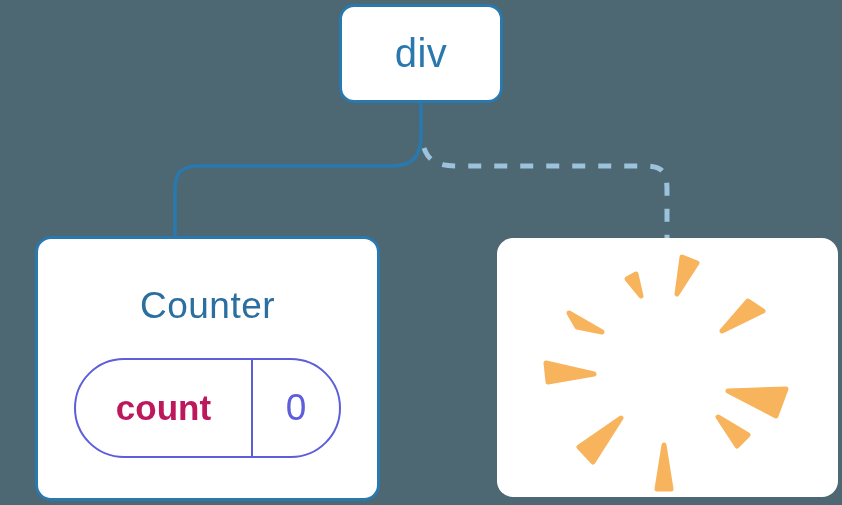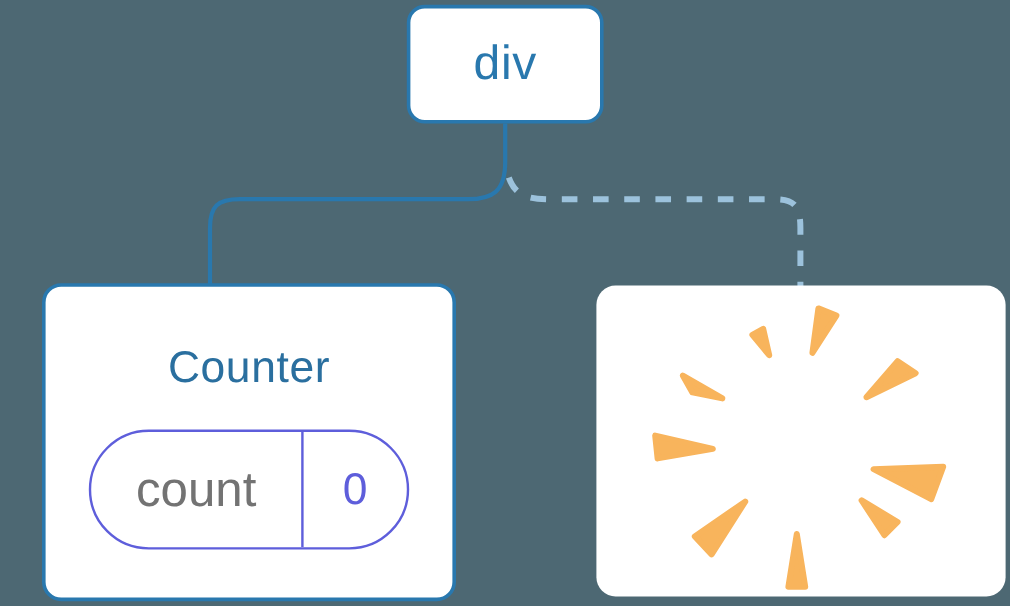--- a/index.html
+++ b/index.html
@@ -80,23 +80,23 @@
     display: flex;
     align-items: stretch;
     overflow: hidden;
     background: #ffffff;
   }
   .pill-key-cell {
     width: 175px;
     display: flex;
     align-items: center;
     justify-content: center;
-    color: #737373;
-    font-size: 41px;
-    font-weight: 400;
+    color: #be185d;
+    font-size: 35px;
+    font-weight: 700;
   }
   .pill-divider {
     width: 0;
     border-left: 2.5px solid #5E5EDB;
   }
   .pill-value-cell {
     flex: 1;
     display: flex;
     align-items: center;
     justify-content: center;

